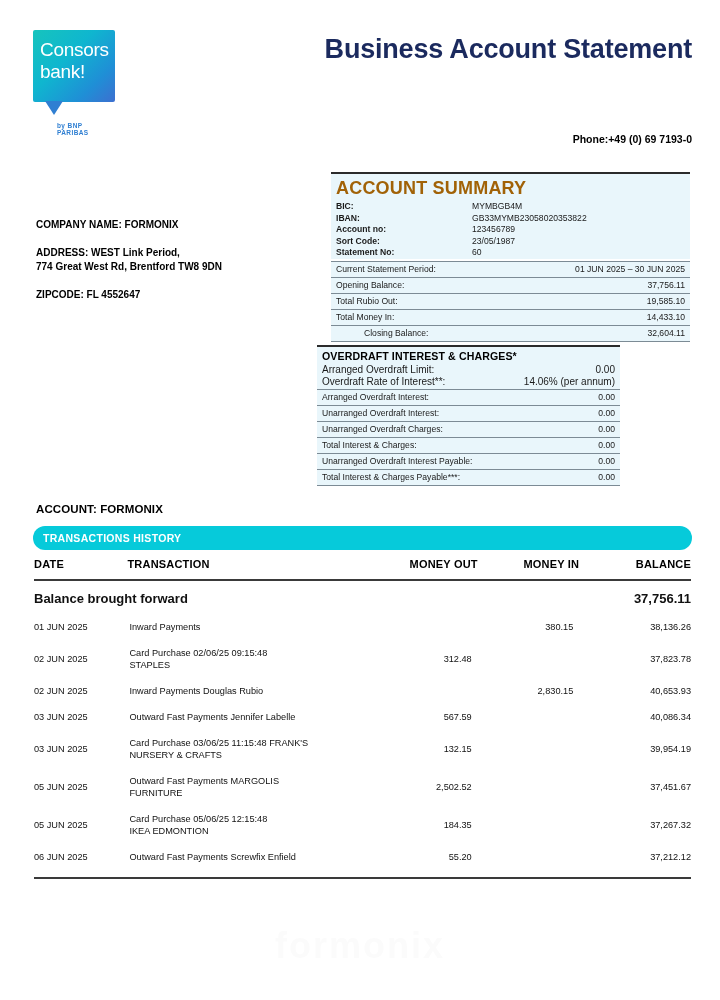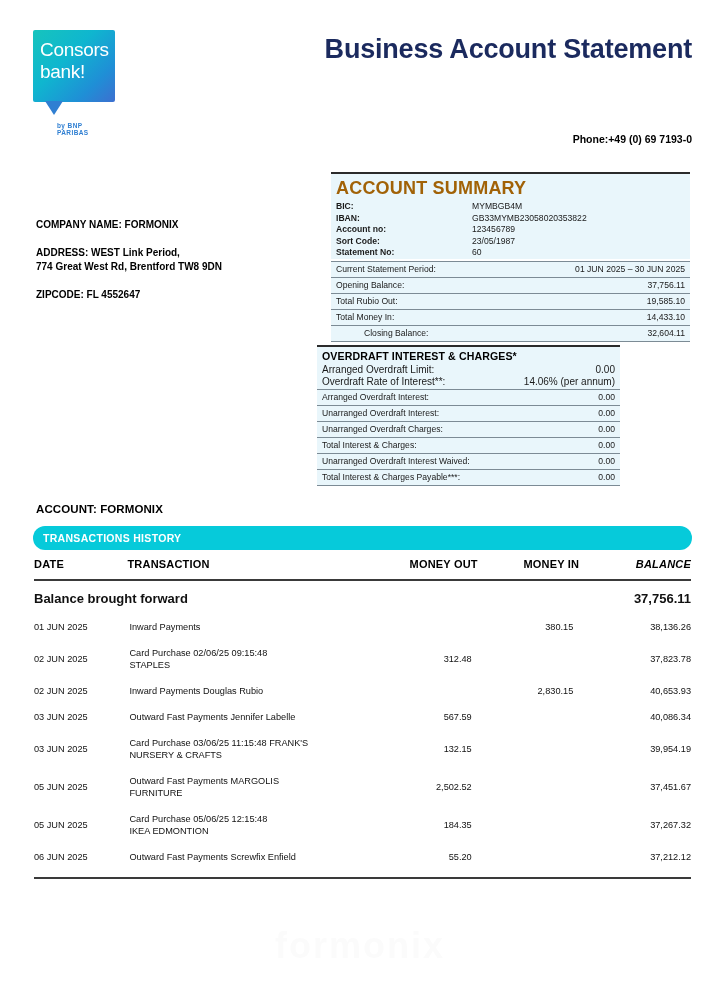--- a/index.html
+++ b/index.html
@@ -227,21 +227,21 @@
     font-size: 11px;
     font-weight: bold;
     padding: 0 0 9px 0;
     letter-spacing: 0.2px;
   }
   .tx-head-row th { border-bottom: 2.2px solid #3a3a3a; }
   .th-date   { text-align: left;  width: 92px; }
   .th-desc   { text-align: left;  width: 245px; }
   .th-out    { text-align: right; width: 100px; }
   .th-in     { text-align: right; width: 100px; }
-  .th-bal    { text-align: right; width: 110px; font-style: italic; }
+  .th-bal    { text-align: right; width: 110px; }
 
   .tx-table td {
     font-size: 9.2px;
     line-height: 12px;
     vertical-align: middle;
     padding: 7px 0;
     color: #111;
   }
   td.c-date { text-align: left; }
   td.c-desc { text-align: left; padding-left: 2px; }
@@ -380,21 +380,21 @@
       </div>
       <div class="od-row">
         <span>Unarranged Overdraft Charges:</span>
         <span>0.00</span>
       </div>
       <div class="od-row">
         <span>Total Interest &amp; Charges:</span>
         <span>0.00</span>
       </div>
       <div class="od-row">
-        <span>Unarranged Overdraft Interest Waived:</span>
+        <span>Unarranged Overdraft Interest Payable:</span>
         <span>0.00</span>
       </div>
       <div class="od-row">
         <span>Total Interest &amp; Charges Payable***:</span>
         <span>0.00</span>
       </div>
     </div>
 </div>
 
 <div class="acct-line">ACCOUNT: FORMONIX</div>

